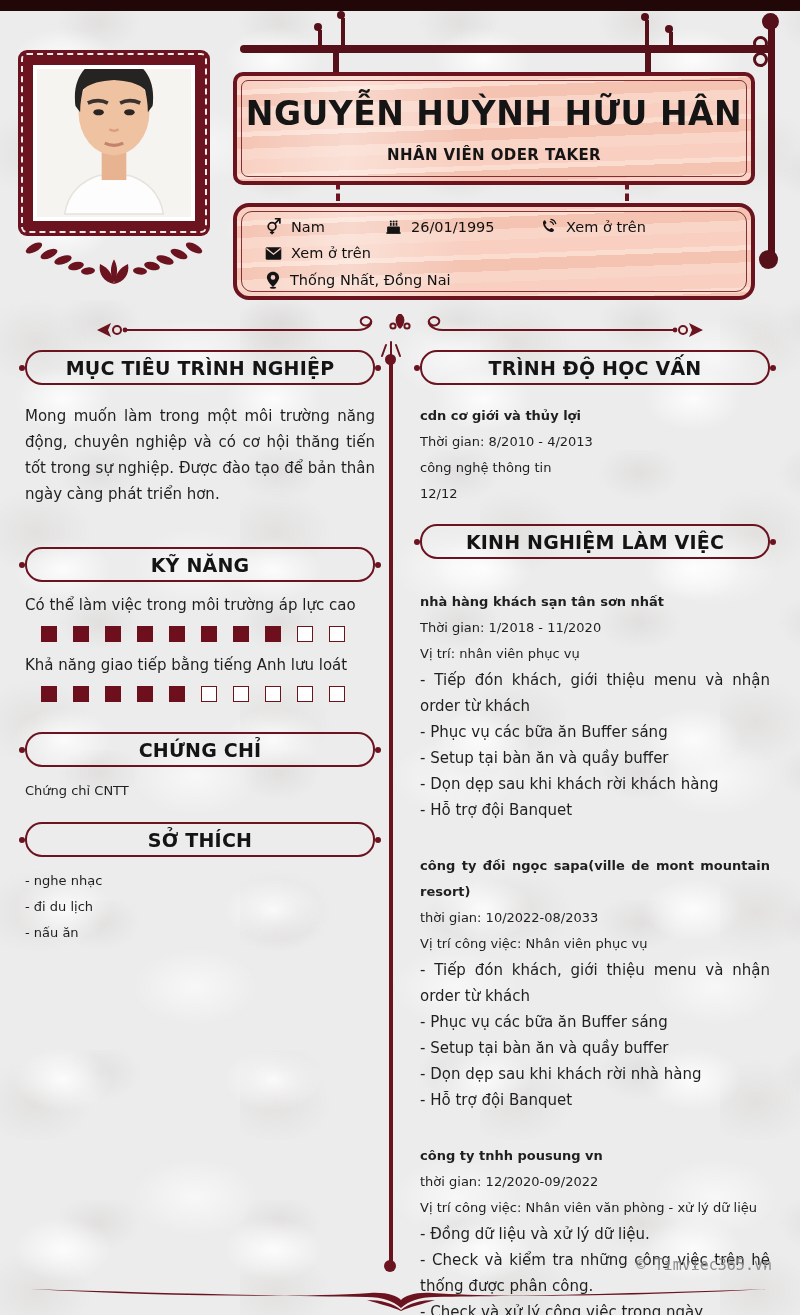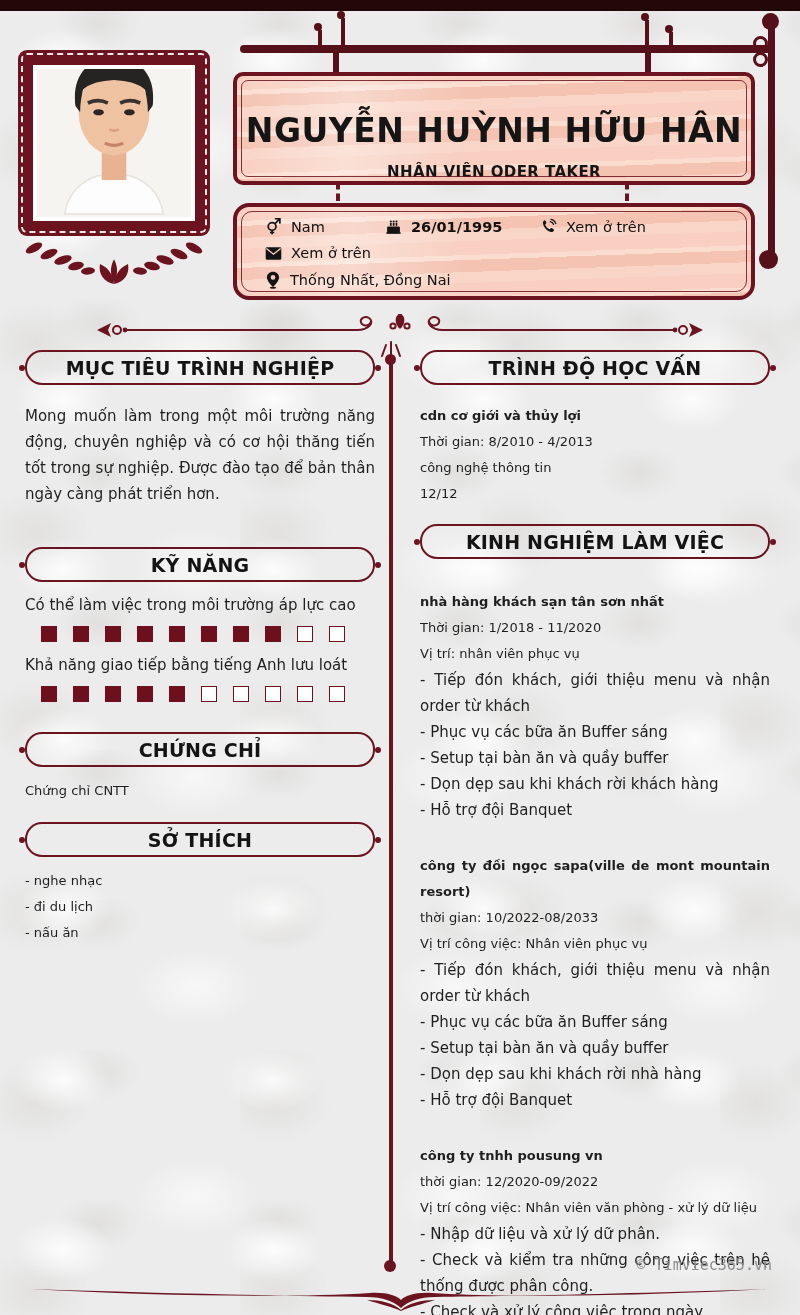--- a/index.html
+++ b/index.html
@@ -21,21 +21,21 @@
   .ring{position:absolute;border-radius:50%;border:3px solid #551019;background:transparent;}
   .hanger{position:absolute;width:6px;background:#551019;}
   .pole{position:absolute;left:768px;top:22px;width:7px;height:236px;background:#551019;}
   .dash-conn{position:absolute;width:0;border-left:4px dashed #6b1420;}
   
   .wood{background:
       linear-gradient(93deg, rgba(255,255,255,0) 0%, rgba(255,255,255,.35) 22%, rgba(255,255,255,0) 45%),
       repeating-linear-gradient(178deg,#f8cfc0 0 14px,#fbddd0 14px 19px,#f4c3b2 19px 31px,#f9d5c7 31px 42px);}
   .plate{position:absolute;left:233px;top:72px;width:514px;height:105px;border:4px solid #6b1420;border-radius:10px;}
   .plate::after,.infobox::after{content:"";position:absolute;inset:4px;border:1.5px solid rgba(107,20,32,.85);border-radius:7px;pointer-events:none;}
-  .plate-inner{position:absolute;inset:0;display:flex;flex-direction:column;align-items:center;justify-content:flex-end;gap:13px;}
+  .plate-inner{position:absolute;inset:0;display:flex;flex-direction:column;align-items:center;justify-content:center;gap:13px;}
   .cv-name{font-size:33px;font-weight:bold;color:#151515;letter-spacing:.5px;white-space:nowrap;}
   .cv-title{font-size:15px;font-weight:bold;color:#151515;letter-spacing:.4px;}
   .infobox{position:absolute;left:233px;top:203px;width:514px;height:89px;border:4px solid #6b1420;border-radius:16px;}
   .infobox::after{border-radius:11px;}
   .info-item{position:absolute;display:flex;align-items:center;gap:9px;font-size:14.5px;color:#111;}
   .info-item svg{flex:0 0 auto;}
   
   .photo-frame{position:absolute;left:18px;top:50px;width:192px;height:186px;background:#6b1420;border-radius:9px;}
   .photo-frame .chain{position:absolute;inset:3px;border:2px dashed rgba(255,255,255,.9);border-radius:6px;}
   .photo{position:absolute;inset:15px;background:#fff;}
@@ -154,21 +154,21 @@
     <div class="info-item" style="left:28px;top:11px;">
       <svg width="17" height="17" viewBox="0 0 24 24">
           <g fill="none" stroke="#141414" stroke-width="2.4">
             <circle cx="10" cy="12" r="5.5"></circle>
             <path d="M10 17.5 V23 M7 20.5 h6"></path>
             <path d="M14.2 7.8 L21 1 M21 1 h-6 M21 1 v6" stroke-linecap="round"></path>
           </g>
         </svg>
       <span>Nam</span>
     </div>
-    <div class="info-item" style="left:148px;top:11px;font-weight:bold;">
+    <div class="info-item" style="left:148px;top:11px;">
       <svg width="17" height="17" viewBox="0 0 24 24">
           <g fill="#141414">
             <rect x="3" y="12" width="18" height="9" rx="1.5"></rect>
             <rect x="2" y="20" width="20" height="2.4"></rect>
             <rect x="7" y="7" width="2.4" height="4"></rect>
             <rect x="11" y="7" width="2.4" height="4"></rect>
             <rect x="15" y="7" width="2.4" height="4"></rect>
             <circle cx="8.2" cy="5" r="1.5"></circle>
             <circle cx="12.2" cy="5" r="1.5"></circle>
             <circle cx="16.2" cy="5" r="1.5"></circle>
@@ -322,21 +322,21 @@
           <p class="body-text">- Tiếp đón khách, giới thiệu menu và nhận order từ khách</p>
           <p class="body-text">- Phục vụ các bữa ăn Buffer sáng</p>
           <p class="body-text">- Setup tại bàn ăn và quầy buffer</p>
           <p class="body-text">- Dọn dẹp sau khi khách rời nhà hàng</p>
           <p class="body-text">- Hỗ trợ đội Banquet</p>
         </div>
         <div class="job">
           <p class="line bold body-text">công ty tnhh pousung vn</p>
           <p class="line">thời gian: 12/2020-09/2022</p>
           <p class="line">Vị trí công việc: Nhân viên văn phòng - xử lý dữ liệu</p>
-          <p class="body-text">- Nhập dữ liệu và xử lý dữ phân.</p>
+          <p class="body-text">- Đồng dữ liệu và xử lý dữ liệu.</p>
           <p class="body-text">- Check và kiểm tra những công việc trên hệ thống được phân công.</p>
           <p class="body-text">- Check và xử lý công việc trong ngày.</p>
         </div>
       </div>
   </div>
 
   <div class="footer-credit">© Timviec365.vn</div>
   <svg class="swoosh" width="770" height="32" viewBox="0 0 770 32">
     <path fill="#6b1420" d="M15 9 C140 16 280 18 355 13 C372 12 382 16 386 20 C390 16 400 12 417 13 C492 18 630 16 755 9 C632 13 500 16 420 17 C404 17 394 21 386 28 C378 21 368 17 352 17 C272 16 138 13 15 9 Z"></path>
     <path fill="#6b1420" d="M352 20 C366 20 378 23 386 30 C394 23 406 20 420 20 C408 24 394 27 386 31 C378 27 364 24 352 20 Z"></path>

